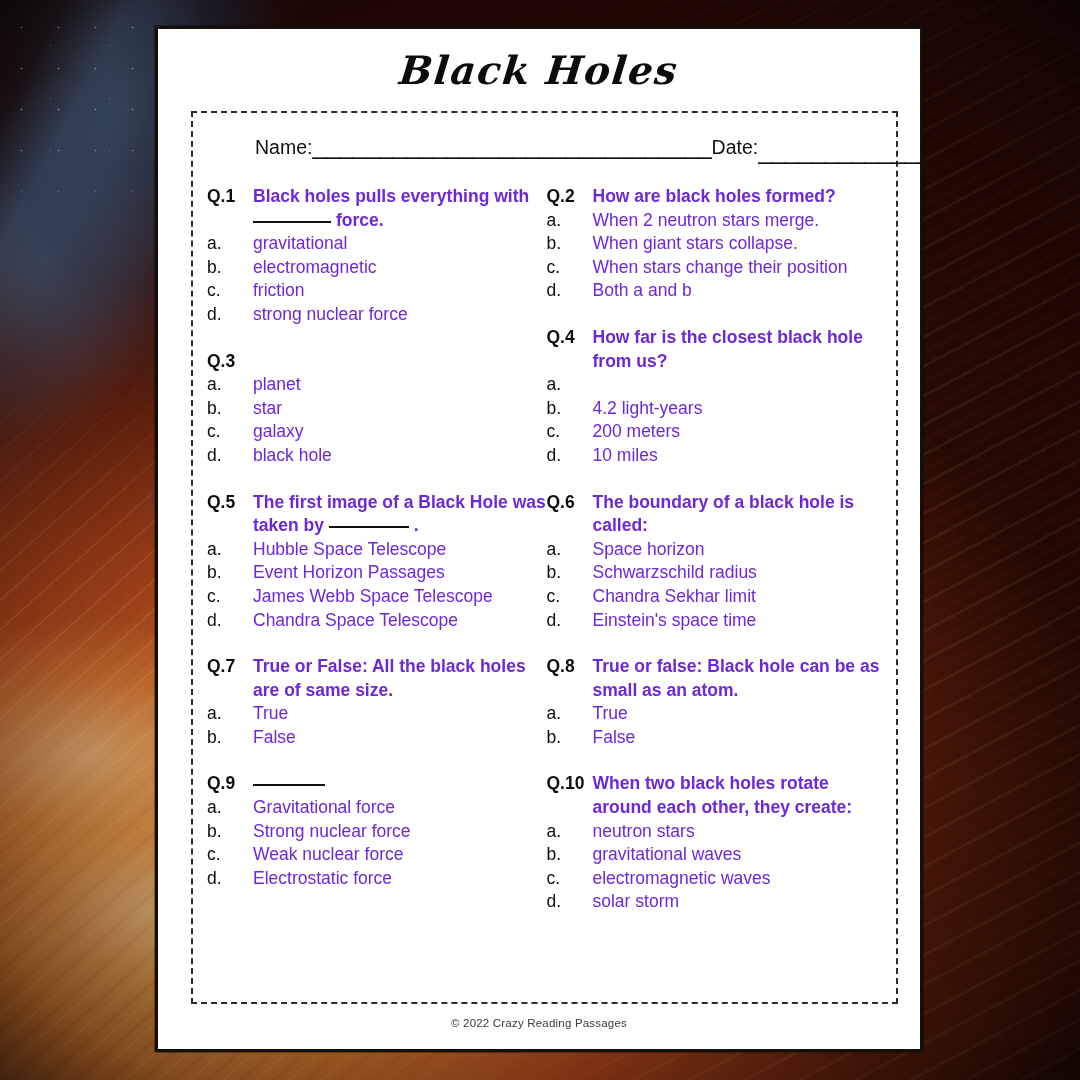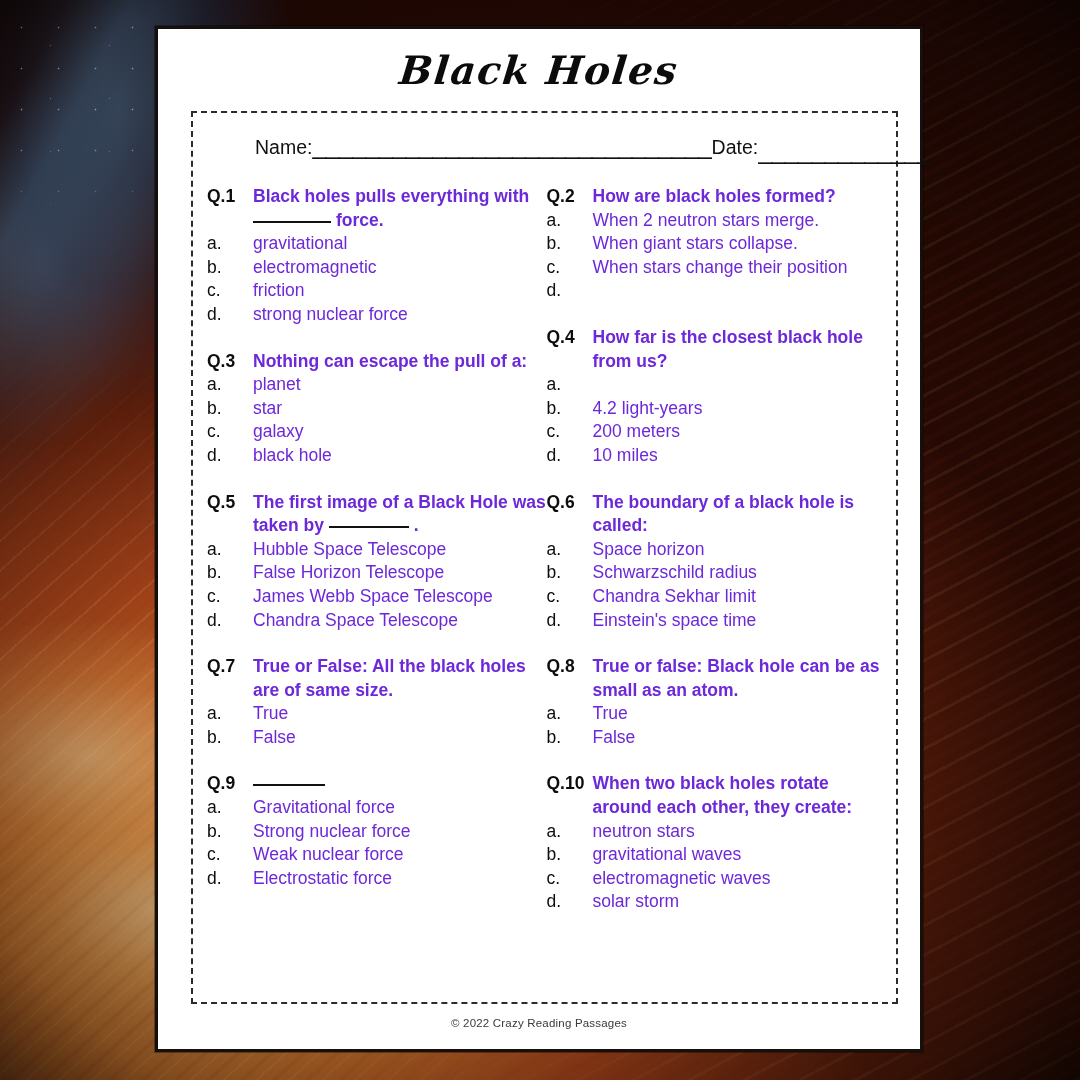--- a/index.html
+++ b/index.html
@@ -290,21 +290,20 @@
                   <div class="qtext">friction</div>
                 </div>
                 <div class="qrow">
                   <div class="qkey">d.</div>
                   <div class="qtext">strong nuclear force</div>
                 </div>
               </div>
               <div class="qblock">
                 <div class="qrow">
                   <div class="qkey bold">Q.3</div>
-                  <div class="qtext bold"><span>Nothing can escape the pull of a:</span></div>
                 </div>
                 <div class="qrow">
                   <div class="qkey">a.</div>
                   <div class="qtext">planet</div>
                 </div>
                 <div class="qrow">
                   <div class="qkey">b.</div>
                   <div class="qtext">star</div>
                 </div>
                 <div class="qrow">
@@ -320,21 +319,21 @@
                 <div class="qrow">
                   <div class="qkey bold">Q.5</div>
                   <div class="qtext bold"><span>The first image of a Black Hole was taken by</span> <span class="blank-line bl-2"></span> <span>.</span></div>
                 </div>
                 <div class="qrow">
                   <div class="qkey">a.</div>
                   <div class="qtext">Hubble Space Telescope</div>
                 </div>
                 <div class="qrow">
                   <div class="qkey">b.</div>
-                  <div class="qtext">False Horizon Telescope</div>
+                  <div class="qtext">Event Horizon Passages</div>
                 </div>
                 <div class="qrow">
                   <div class="qkey">c.</div>
                   <div class="qtext">James Webb Space Telescope</div>
                 </div>
                 <div class="qrow">
                   <div class="qkey">d.</div>
                   <div class="qtext">Chandra Space Telescope</div>
                 </div>
               </div>
@@ -388,20 +387,21 @@
                 <div class="qrow">
                   <div class="qkey">b.</div>
                   <div class="qtext">When giant stars collapse.</div>
                 </div>
                 <div class="qrow">
                   <div class="qkey">c.</div>
                   <div class="qtext">When stars change their  position</div>
                 </div>
                 <div class="qrow">
                   <div class="qkey">d.</div>
+                  <div class="qtext">Both a and b</div>
                 </div>
               </div>
               <div class="qblock">
                 <div class="qrow">
                   <div class="qkey bold">Q.4</div>
                   <div class="qtext bold"><span>How far is the closest black hole from us?</span></div>
                 </div>
                 <div class="qrow">
                   <div class="qkey">a.</div>
                 </div>

